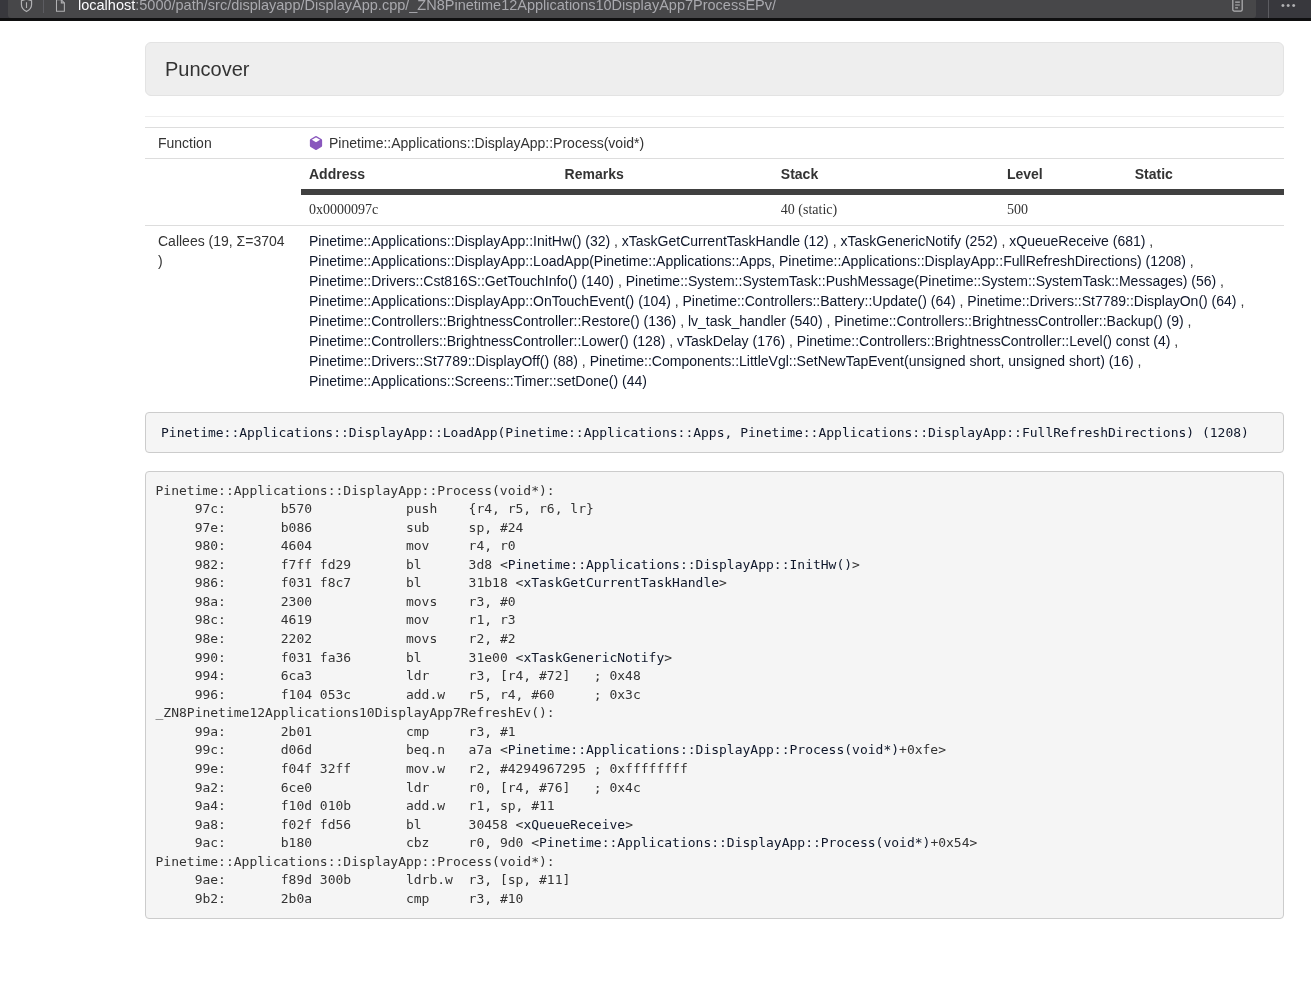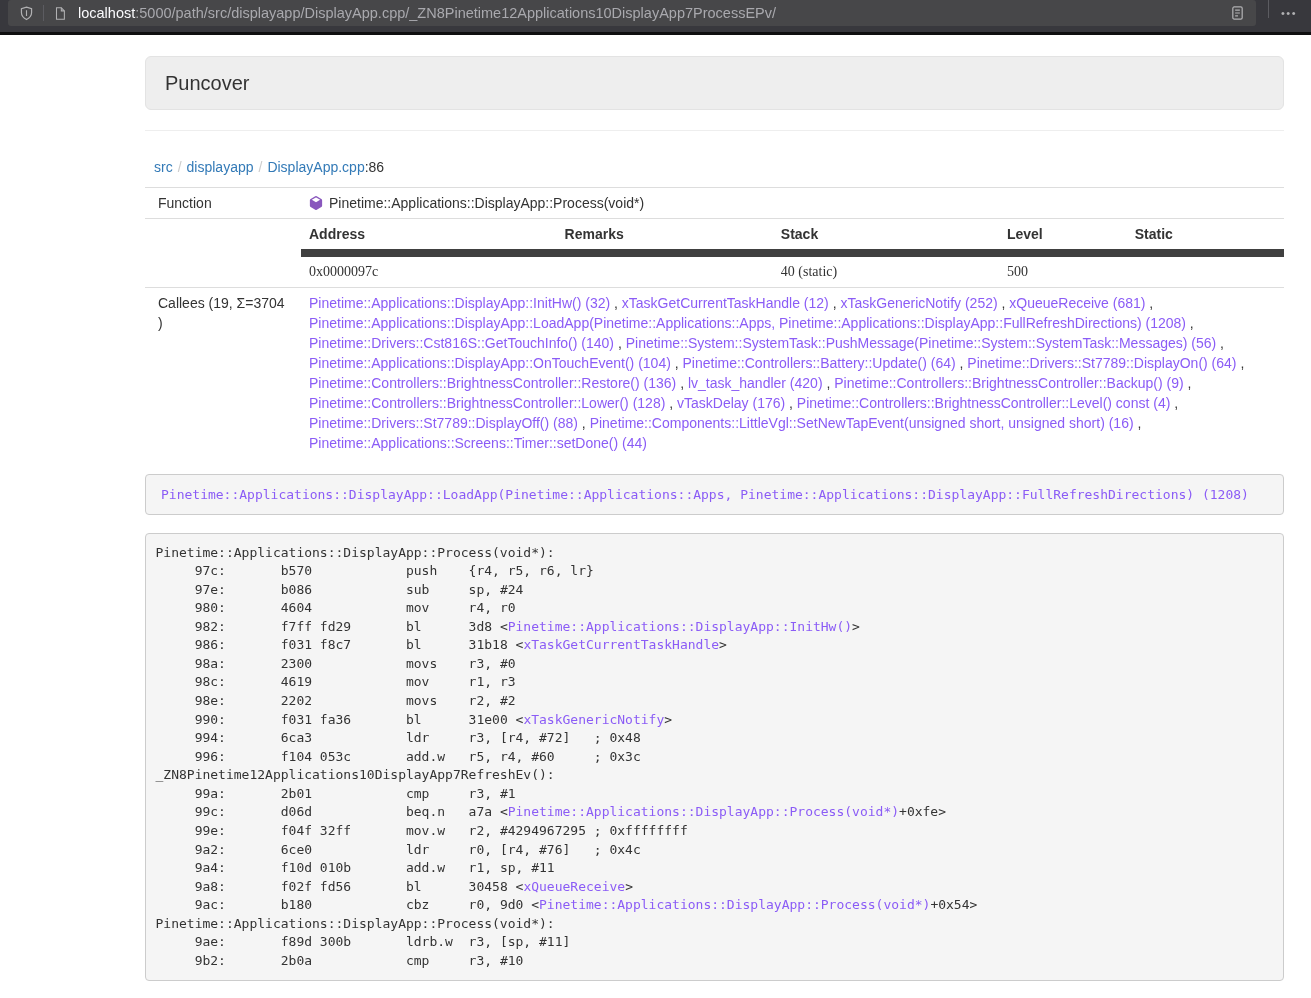--- a/index.html
+++ b/index.html
@@ -4,22 +4,22 @@
 <style>
   * { box-sizing: border-box; }
   html,body { margin:0; padding:0; }
   body {
     width:1311px; height:998px; overflow:hidden; background:#fff;
     font-family:"Liberation Sans", sans-serif; color:#333;
   }
 
   
   .topbar {
-    height:35px; background:#38383d; border-bottom:3px solid #0f0f10;
-    display:flex; align-items:flex-start; padding:0 8px;
+    height:21px; background:#38383d; border-bottom:3px solid #0f0f10;
+    display:flex; align-items:flex-end; padding:0 8px;
   }
   .urlbar {
     flex:1; height:26px; background:#474749; border-radius:3px;
     display:flex; align-items:center; padding:0 6px; margin-right:6px;
   }
   .ub-icon { display:flex; align-items:center; padding:0 5px; cursor:pointer; }
   .ub-sep { width:1px; height:16px; background:#5c5c61; margin:0 4px; }
   .url-text {
     flex:1; font-size:14.5px; line-height:26px; margin-left:6px;
     white-space:nowrap; overflow:hidden; color:#a9a9ae;
@@ -56,25 +56,25 @@
     text-align:left; line-height:20px; font-weight:normal;
   }
   table.tbl > tbody > tr:first-child > th,
   table.tbl > tbody > tr:first-child > td { border-top:none; }
   th.lbl { width:156px; font-weight:bold; padding-left:13px !important; }
   td.nopad { padding:0 !important; }
 
   table.inner { width:100%; border-collapse:collapse; }
   table.inner th {
     text-align:left; font-weight:bold; padding:5px 8px;
-    border-bottom:8px solid #404040; line-height:20px;
+    border-bottom:6px solid #404040; line-height:20px;
   }
   table.inner td { padding:5px 8px; line-height:20px;font-family:Liberation Serif, serif; }
 
-  a.lnk { color:#8b5cf6; text-decoration:none; }
+  a.lnk { color:#0f172a; text-decoration:none; }
   .callees-line { white-space:nowrap; line-height:20px; }
 
   .fn-name { vertical-align:top; }
   .cube { vertical-align:-2px; margin-right:6px; }
 
   .hl-panel {
     margin-top:16px; background:#f5f5f5; border:1px solid #ccc;
     border-radius:4px; padding:10px 15px; white-space:nowrap; overflow:hidden;
     font-family:"DejaVu Sans Mono", monospace; font-size:13px; line-height:19px;
   }
@@ -118,23 +118,20 @@
 </div>
 
 <div class="content">
 
   <div class="well">
     <span>Puncover</span>
   </div>
 
   <hr class="rule">
 
-  <div class="breadcrumb">
-    <a href="#">src</a><span class="bc-sep">/</span><a href="#">displayapp</a><span class="bc-sep">/</span><a href="#">DisplayApp.cpp</a><span class="bc-suffix">:86</span>
-  </div>
 
   <table class="tbl">
     <tbody>
       <tr>
         <th class="lbl">Function</th>
         <td>
           <svg class="cube" width="14" height="14" viewBox="0 0 16 16" fill="#8957bd">
               <path d="M8.878.392a1.75 1.75 0 00-1.756 0l-5.25 3.045A1.75 1.75 0 001 4.951v6.098c0 .624.332 1.2.872 1.514l5.25 3.045a1.75 1.75 0 001.756 0l5.25-3.045c.54-.313.872-.89.872-1.514V4.951c0-.624-.332-1.2-.872-1.514L8.878.392zM7.875 1.69a.25.25 0 01.25 0l4.63 2.685L8 7.133 3.245 4.375l4.63-2.685zM2.5 5.677v5.372c0 .09.047.171.125.216l4.625 2.683V8.432L2.5 5.677zm6.25 8.271l4.625-2.683a.25.25 0 00.125-.216V5.677L8.75 8.432v5.516z"></path>
             </svg><span class="fn-name">Pinetime::Applications::DisplayApp::Process(void*)</span>
         </td>
@@ -169,21 +166,21 @@
           </table>
         </td>
       </tr>
       <tr>
         <th class="lbl">Callees (19, Σ=3704 )</th>
         <td>
             <div class="callees-line"><a href="#" class="lnk">Pinetime::Applications::DisplayApp::InitHw() (32)</a><span> , </span><a href="#" class="lnk">xTaskGetCurrentTaskHandle (12)</a><span> , </span><a href="#" class="lnk">xTaskGenericNotify (252)</a><span> , </span><a href="#" class="lnk">xQueueReceive (681)</a><span> ,</span></div>
             <div class="callees-line"><a href="#" class="lnk">Pinetime::Applications::DisplayApp::LoadApp(Pinetime::Applications::Apps, Pinetime::Applications::DisplayApp::FullRefreshDirections) (1208)</a><span> ,</span></div>
             <div class="callees-line"><a href="#" class="lnk">Pinetime::Drivers::Cst816S::GetTouchInfo() (140)</a><span> , </span><a href="#" class="lnk">Pinetime::System::SystemTask::PushMessage(Pinetime::System::SystemTask::Messages) (56)</a><span> ,</span></div>
             <div class="callees-line"><a href="#" class="lnk">Pinetime::Applications::DisplayApp::OnTouchEvent() (104)</a><span> , </span><a href="#" class="lnk">Pinetime::Controllers::Battery::Update() (64)</a><span> , </span><a href="#" class="lnk">Pinetime::Drivers::St7789::DisplayOn() (64)</a><span> ,</span></div>
-            <div class="callees-line"><a href="#" class="lnk">Pinetime::Controllers::BrightnessController::Restore() (136)</a><span> , </span><a href="#" class="lnk">lv_task_handler (420)</a><span> , </span><a href="#" class="lnk">Pinetime::Controllers::BrightnessController::Backup() (9)</a><span> ,</span></div>
+            <div class="callees-line"><a href="#" class="lnk">Pinetime::Controllers::BrightnessController::Restore() (136)</a><span> , </span><a href="#" class="lnk">lv_task_handler (540)</a><span> , </span><a href="#" class="lnk">Pinetime::Controllers::BrightnessController::Backup() (9)</a><span> ,</span></div>
             <div class="callees-line"><a href="#" class="lnk">Pinetime::Controllers::BrightnessController::Lower() (128)</a><span> , </span><a href="#" class="lnk">vTaskDelay (176)</a><span> , </span><a href="#" class="lnk">Pinetime::Controllers::BrightnessController::Level() const (4)</a><span> ,</span></div>
             <div class="callees-line"><a href="#" class="lnk">Pinetime::Drivers::St7789::DisplayOff() (88)</a><span> , </span><a href="#" class="lnk">Pinetime::Components::LittleVgl::SetNewTapEvent(unsigned short, unsigned short) (16)</a><span> ,</span></div>
             <div class="callees-line"><a href="#" class="lnk">Pinetime::Applications::Screens::Timer::setDone() (44)</a></div>
           </td>
       </tr>
     </tbody>
   </table>
 
   <div class="hl-panel">
     <a href="#" class="lnk">Pinetime::Applications::DisplayApp::LoadApp(Pinetime::Applications::Apps, Pinetime::Applications::DisplayApp::FullRefreshDirections) (1208)</a>

